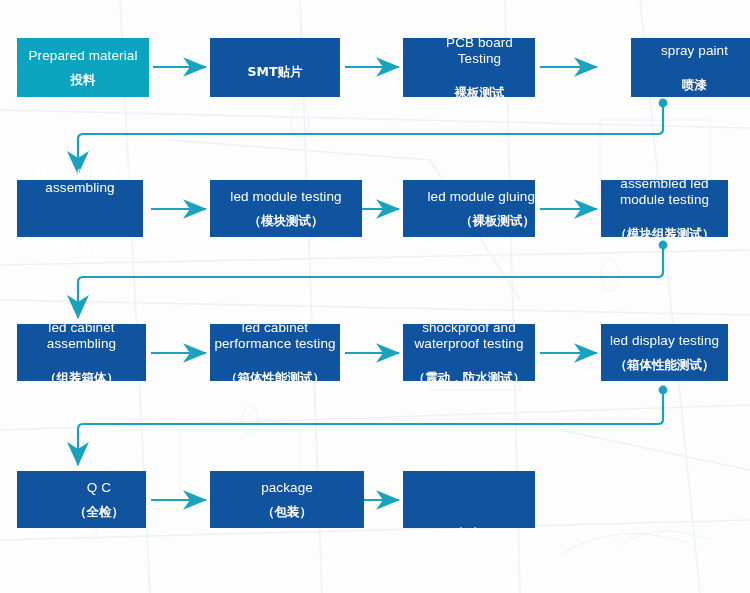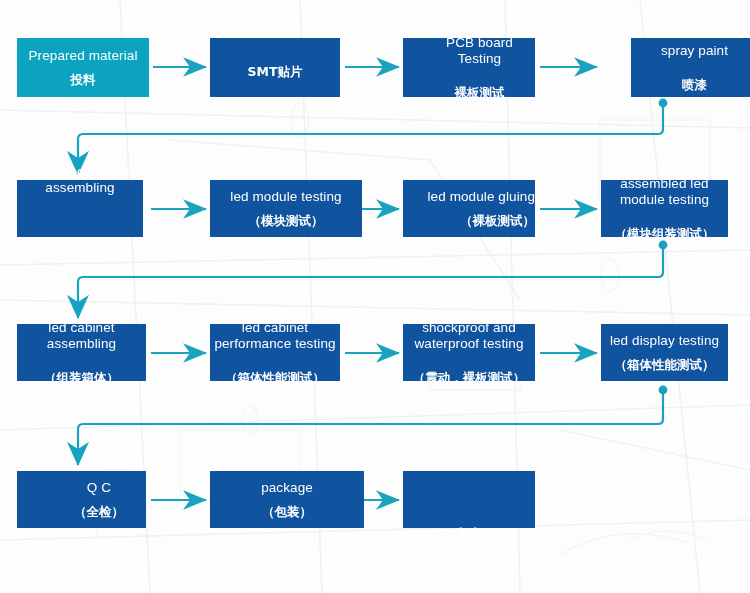--- a/index.html
+++ b/index.html
@@ -164,21 +164,21 @@
         <span class="cn">（组装箱体）</span>
       </div>
       <div class="node blue" style="left: 210px; top: 324px; width: 130px; height: 57px;">
         <span class="en">led cabinet
 performance testing</span>
         <span class="cn">（箱体性能测试）</span>
       </div>
       <div class="node blue" style="left: 403px; top: 324px; width: 132px; height: 57px;">
         <span class="en">shockproof and
 waterproof testing</span>
-        <span class="cn">（震动，裸板测试）</span>
+        <span class="cn">（震动，防水测试）</span>
       </div>
       <div class="node blue gap" style="left: 601px; top: 324px; width: 127px; height: 57px;">
         <span class="en">led display testing</span>
         <span class="cn">（箱体性能测试）</span>
       </div>
       <div class="node blue gap" style="left: 17px; top: 471px; width: 129px; height: 57px; padding-left: 35px;">
         <span class="en">Q C</span>
         <span class="cn">（全检）</span>
       </div>
       <div class="node blue gap" style="left: 210px; top: 471px; width: 154px; height: 57px;">

